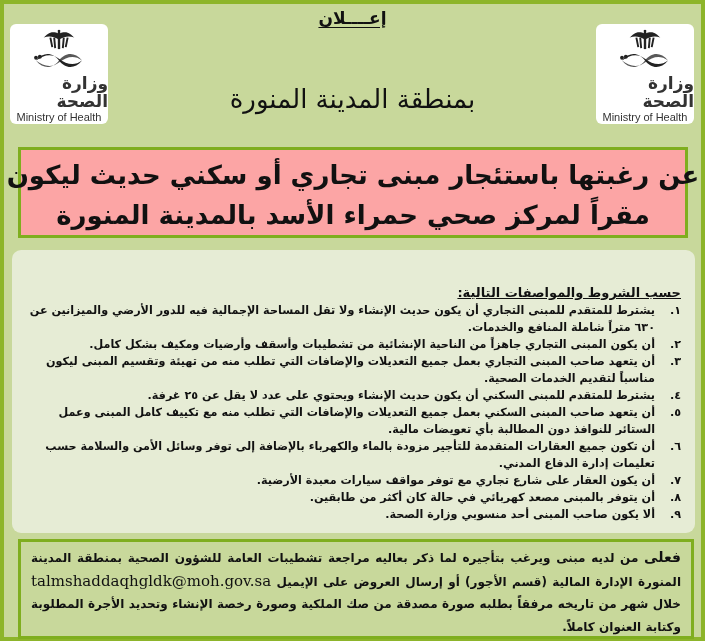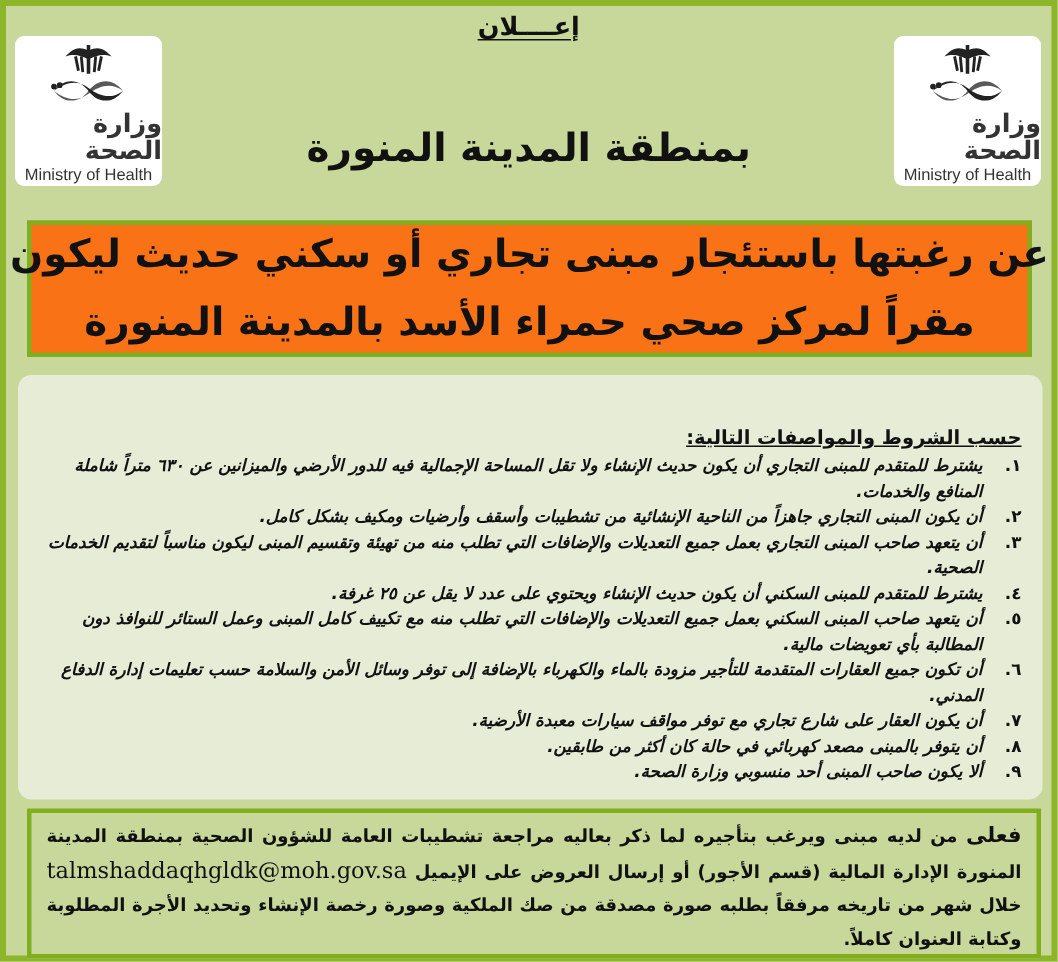--- a/index.html
+++ b/index.html
@@ -21,39 +21,39 @@
   .header-ann {
     position:absolute; top:4px; left:0; right:0; text-align:center; direction:rtl;
     font-size:17px; font-weight:bold; text-decoration:underline; text-underline-offset:3px;
   }
   .header-title {
     position:absolute; top:34px; left:110px; right:110px; text-align:center; direction:rtl;
     font-size:30px; font-weight:bold; line-height:38px; letter-spacing:-0.5px;
   }
   .header-sub {
     position:absolute; top:78px; left:110px; right:110px; text-align:center; direction:rtl;
-    font-size:26px; font-weight:bold; line-height:34px;
+    font-size:26px; font-weight:normal; line-height:34px;
   }
   .title-box {
     position:absolute; top:143px; left:14px; width:670px; height:91px; box-sizing:border-box;
-    border:3px solid #7fae1f; background:#f97316;
-    display:flex; flex-direction:column; align-items:center; justify-content:space-between; direction:rtl;
+    border:3px solid #7fae1f; background:#fca5a5;
+    display:flex; flex-direction:column; align-items:center; justify-content:flex-end; direction:rtl;
   }
   .title-box .l {
     font-size:26px; font-weight:bold; line-height:40px; white-space:nowrap;
   }
   .cond {
     position:absolute; top:246px; left:8px; width:683px; height:283px; box-sizing:border-box;
     background:#e6ecd5; border-radius:9px; direction:rtl; padding:6px 14px 0 14px;
   }
   .cond .head { font-size:13px; font-weight:bold; text-decoration:underline; line-height:18px;margin-top:28px; }
   .cond ol { list-style:none; margin:0; padding:0; }
   .cond li { display:flex; font-size:11.2px; font-weight:bold; line-height:17px; }
   .cond li .n { flex:0 0 26px; text-align:right; }
-  .cond li .t { flex:1;font-style:italic; }
+  .cond li .t { flex:1; }
   .bottom-box {
     position:absolute; top:535px; left:14px; width:676px; height:100px; box-sizing:border-box;
     border:3px solid #7fae1f; background:#c8d89b; direction:rtl;
     padding:4px 10px; font-size:12px; font-weight:bold; line-height:22.5px; text-align:justify;
   }
   .bottom-box .lead { font-size:14px; }
   .bottom-box .email { font-family:"DejaVu Serif", serif; font-weight:normal; font-size:15px; direction:ltr; unicode-bidi:embed; }
 </style>
 </head>
 <body>

